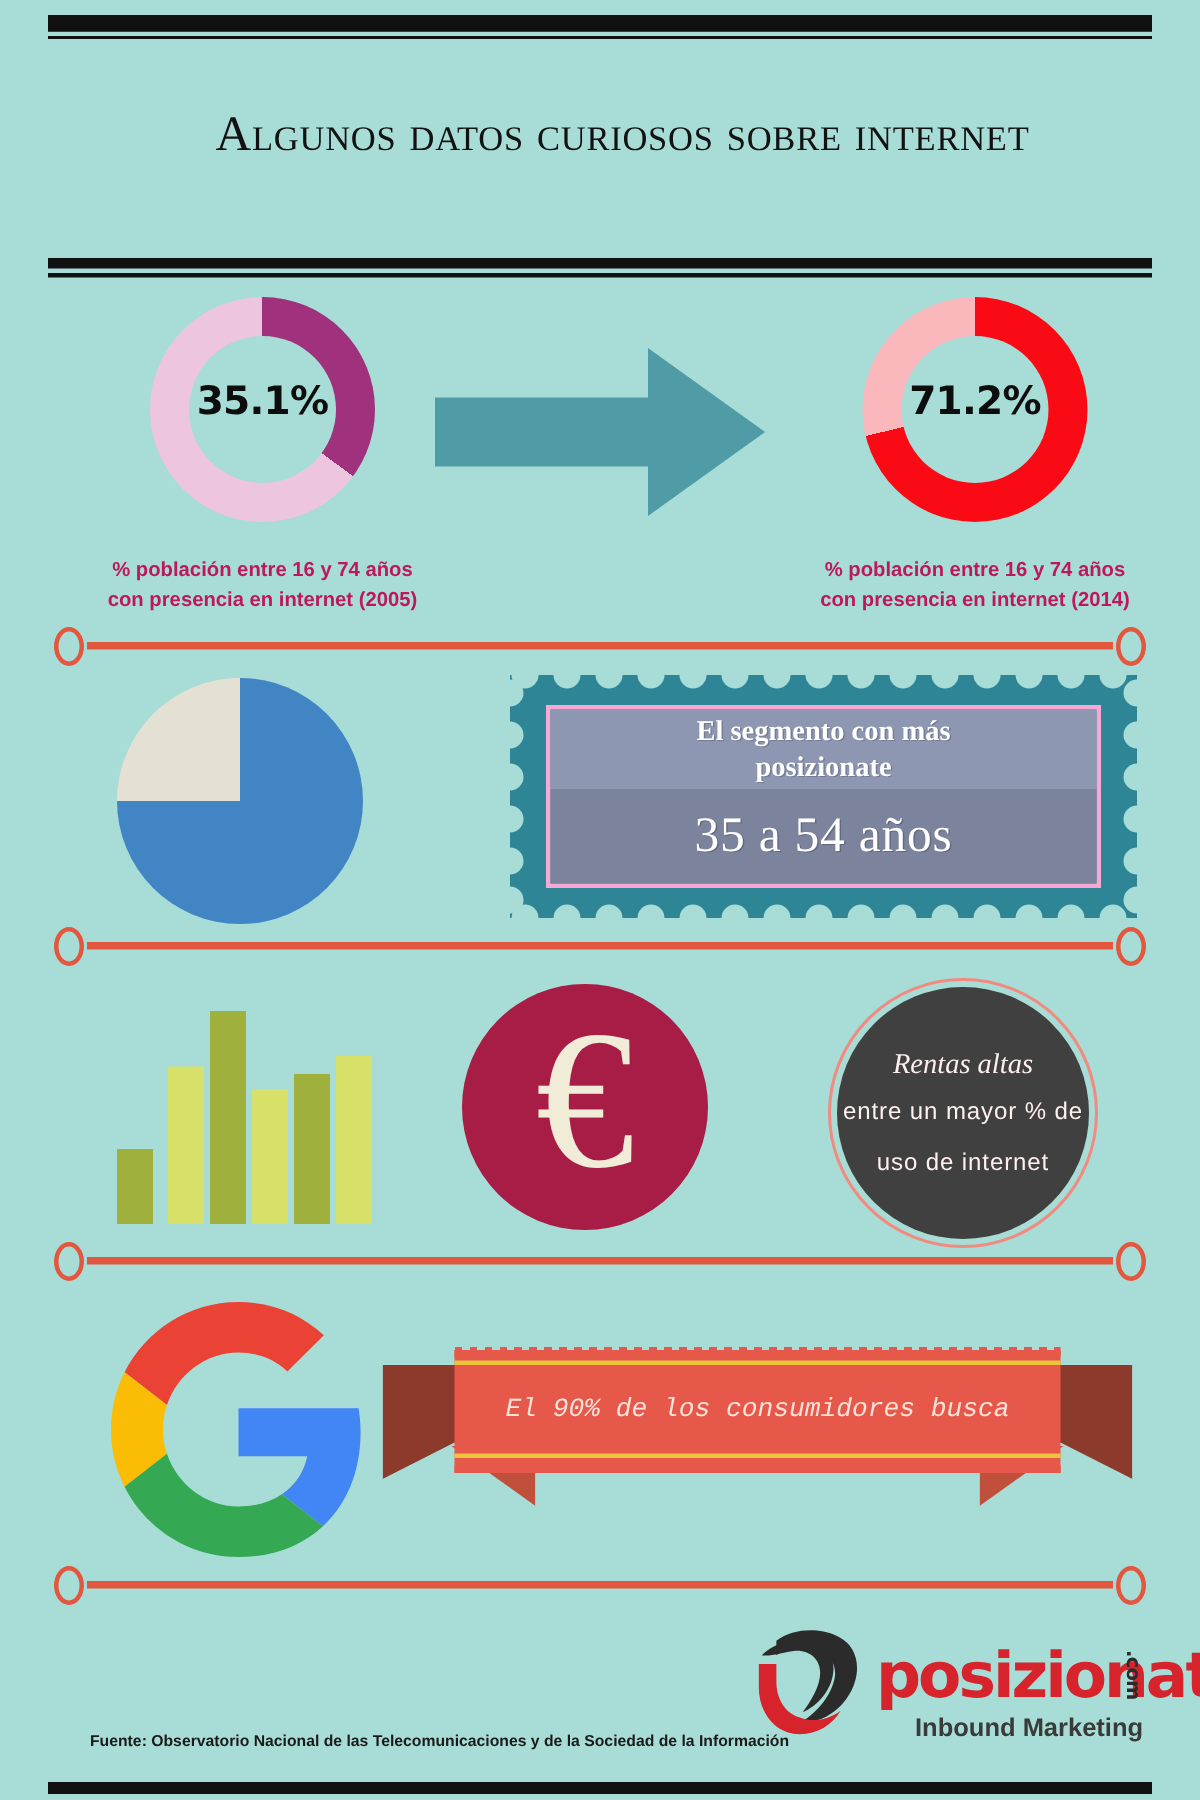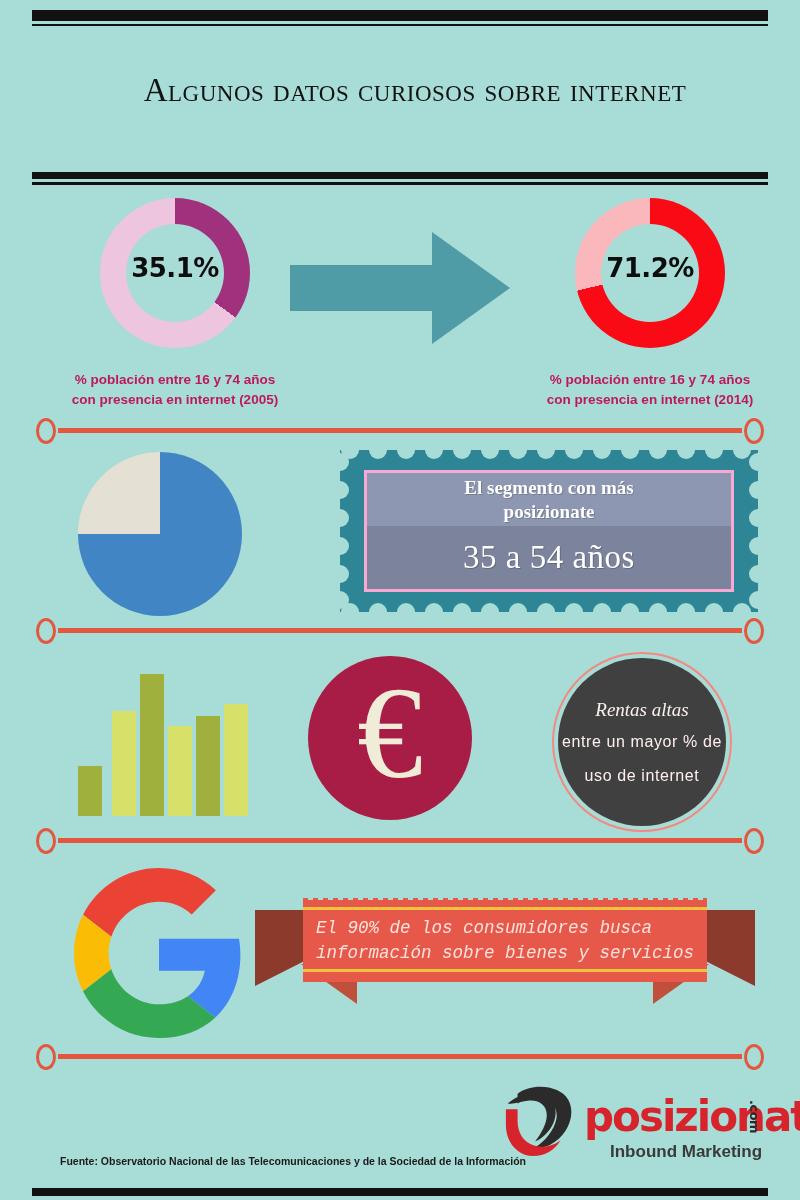--- a/index.html
+++ b/index.html
@@ -356,21 +356,20 @@
   </svg>
 
   <div class="ribbon">
     <div class="tail l"></div>
     <div class="tail r"></div>
     <div class="foldl"></div>
     <div class="foldr"></div>
     <div class="band">
       <div class="txt">
         <div>El 90% de los consumidores busca</div>
-        <div>información sobre bienes y servicios</div>
       </div>
     </div>
     <div class="stripe t"></div>
     <div class="stripe b"></div>
     <div class="perf t"></div>
     <div class="perf b"></div>
   </div>
 
   <div class="divider" id="div-4">
     <div class="cap l"></div>

